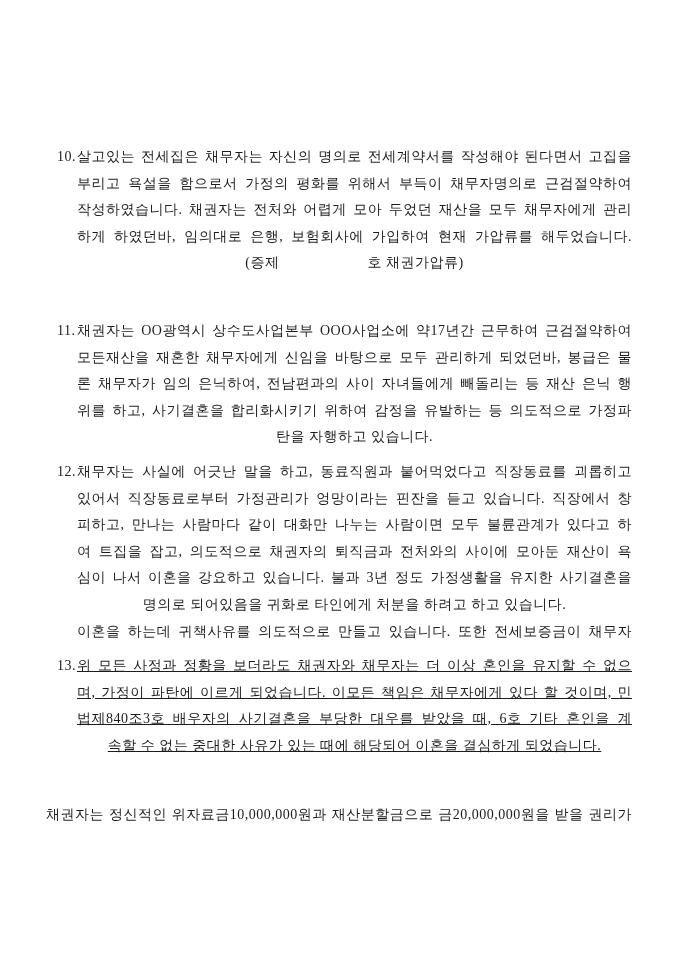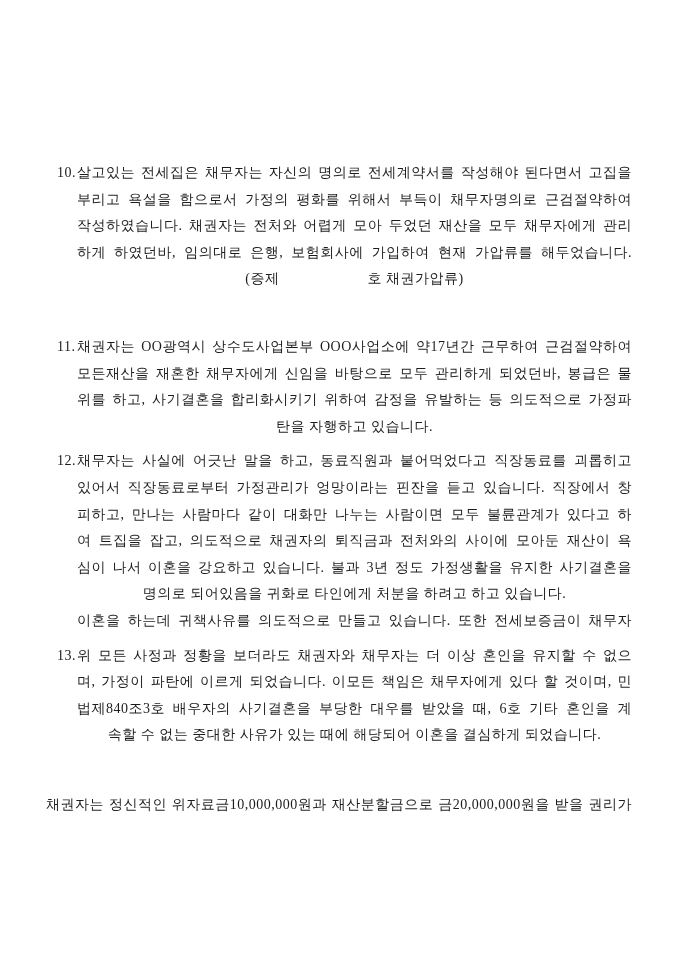--- a/index.html
+++ b/index.html
@@ -7,21 +7,20 @@
     width: 680px; height: 962px;
     background: #ffffff;
     font-family: "Liberation Serif", "DejaVu Serif", serif;
     color: #1c1c1c;
     overflow: hidden;
   }
   .page {
     position: relative;
     width: 680px; height: 716px;
     background: #ffffff;
-    margin-top: 16px;
   }
   .content {
     position: absolute;
     top: 144px; left: 57px;
     width: 575px;
     font-size: 14px;
     letter-spacing: 0.5px;
   }
   .para {
     position: relative;
@@ -37,21 +36,21 @@
     min-height: 26.6px;
     text-align: center;
   }
   .ln.j {
     text-align: justify;
     text-align-last: justify;
   }
   .gap-10-11 { margin-bottom: 41px; }
   .gap-11-12 { margin-bottom: 8px; }
   .gap-12-13 { margin-bottom: 8px; }
-  .gap-13-close { margin-bottom: 43px; }
+  .gap-13-close { margin-bottom: 43px; text-decoration: underline; }
   .evidence .spacer {
     display: inline-block;
     width: 88px;
   }
   .closing {
     margin-left: -11px; 
   }
 </style>
 </head>
 <body>
@@ -65,20 +64,21 @@
       <div class="ln j">부리고 욕설을 함으로서 가정의 평화를 위해서 부득이 채무자명의로 근검절약하여</div>
       <div class="ln j">작성하였습니다. 채권자는 전처와 어렵게 모아 두었던 재산을 모두 채무자에게 관리</div>
       <div class="ln j">하게 하였던바, 임의대로 은행, 보험회사에 가입하여 현재 가압류를 해두었습니다.</div>
       <div class="ln evidence"><span>(증제</span><span class="spacer"></span><span>호 채권가압류)</span></div>
     </div>
 
     <div class="para gap-11-12">
       <span class="num">11.</span>
       <div class="ln j">채권자는 OO광역시 상수도사업본부 OOO사업소에 약17년간 근무하여 근검절약하여</div>
       <div class="ln j">모든재산을 재혼한 채무자에게 신임을 바탕으로 모두 관리하게 되었던바, 봉급은 물</div>
+      <div class="ln j">론 채무자가 임의 은닉하여, 전남편과의 사이 자녀들에게 빼돌리는 등 재산 은닉 행</div>
       <div class="ln j">위를 하고, 사기결혼을 합리화시키기 위하여 감정을 유발하는 등 의도적으로 가정파</div>
       <div class="ln">탄을 자행하고 있습니다.</div>
     </div>
 
     <div class="para gap-12-13">
       <span class="num">12.</span>
       <div class="ln j">채무자는 사실에 어긋난 말을 하고, 동료직원과 붙어먹었다고 직장동료를 괴롭히고</div>
       <div class="ln j">있어서 직장동료로부터 가정관리가 엉망이라는 핀잔을 듣고 있습니다. 직장에서 창</div>
       <div class="ln j">피하고, 만나는 사람마다 같이 대화만 나누는 사람이면 모두 불륜관계가 있다고 하</div>
       <div class="ln j">여 트집을 잡고, 의도적으로 채권자의 퇴직금과 전처와의 사이에 모아둔 재산이 욕</div>

